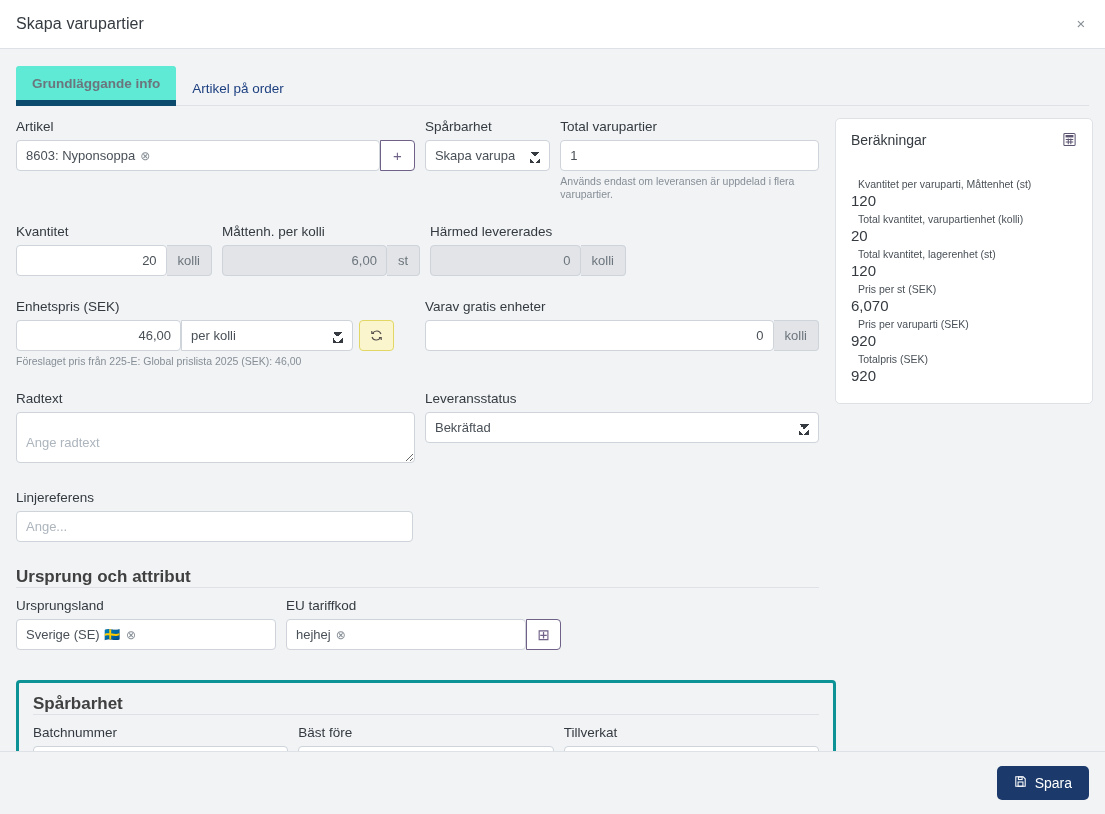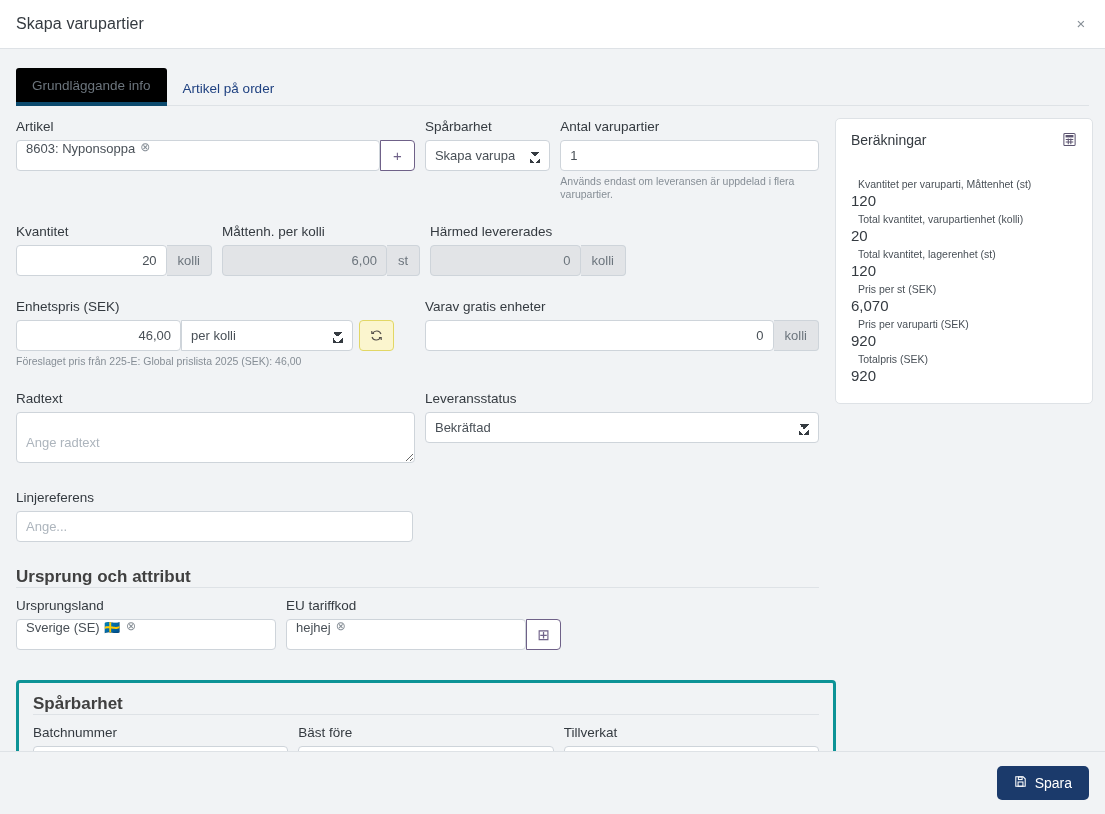--- a/index.html
+++ b/index.html
@@ -34,23 +34,23 @@
   .modal-body { flex: 1 1 auto; position: relative; padding: 0 16px; overflow: hidden; }
 
   
   .tabs { display: flex; align-items: flex-end; height: 40px; margin-top: 17px; }
   .tab {
     font-size: 13.5px; padding: 10px 16px 9px 16px; cursor: pointer;
     color: #1e4080; border-bottom: 1px solid #dee2e6; background: transparent;
     white-space: nowrap;
   }
   .tab.active {
-    background: #000000; color: #6c757d;
-    border-bottom: 4px solid #0c4a6e;
-    border-top-left-radius: 3px; border-top-right-radius: 3px;
+    background: #5eead4; color: #6c757d;
+    border-bottom: 6px solid #0c4a6e;
+    border-top-left-radius: 3px; border-top-right-radius: 3px; font-weight: bold;
   }
   .tabs-filler { flex: 1 1 auto; border-bottom: 1px solid #dee2e6; height: 100%; }
 
   
   .form-area { display: flex; gap: 16px; margin-top: 12px; }
   .form-left { width: 803px; flex: 0 0 803px; }
   .form-right { flex: 1 1 auto; }
 
   .row { display: flex; gap: 10px; }
   .field { margin-bottom: 12px; }
@@ -73,21 +73,21 @@
     border: 1px solid #ced4da; border-left: none;
     border-radius: 0 4px 4px 0;
     padding: 6px 11px; height: 31px; display: flex; align-items: center;
     white-space: nowrap;
   }
   .grp-left { border-radius: 4px 0 0 4px; border-right: none; }
 
   
   .token-input {
     border: 1px solid #ced4da; border-radius: 4px; background: #fff;
-    height: 31px; display: flex; gap: 5px;
+    height: 31px; display: flex; align-items: center; gap: 5px;
     padding: 0 9px; font-size: 13px; color: #495057; width: 100%; overflow: hidden;
   }
   .clear-ico { color: #868e96; font-size: 12px; cursor: pointer; line-height: 1; }
   .flag { font-size: 13px; }
 
   .icon-btn {
     border: 1px solid #6f6188; border-radius: 4px; background: #fff;
     height: 31px; min-width: 35px; display: flex; align-items: center; justify-content: center;
     color: #6f6188; cursor: pointer; font-size: 15px; padding: 0 8px; margin-left: 6px;
   }
@@ -190,21 +190,21 @@
           </div>
 
           <div class="field" style="width:127px">
             <span class="label">Spårbarhet</span>
             <select class="inp">
               <option>Skapa varupart</option>
             </select>
           </div>
 
           <div class="field" style="width:262px">
-            <span class="label">Antal varupartier</span>
+            <span class="label">Total varupartier</span>
             <input class="inp" value="1" style="">
             <div class="helper">Används endast om leveransen är uppdelad i flera varupartier.</div>
           </div>
         </div>
 
         <div class="row" style="margin-top:10px">
           <div class="field" style="width:196px">
             <span class="label">Kvantitet</span>
             <div class="ctl">
               <input class="inp num grp-left" value="20" style="">

